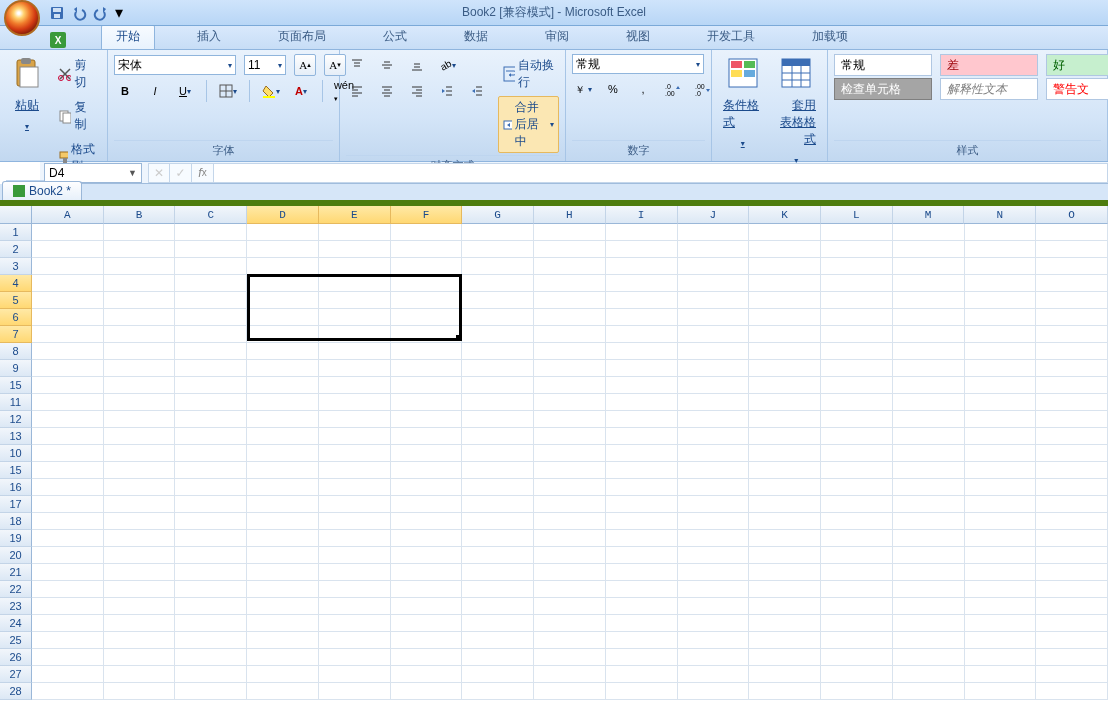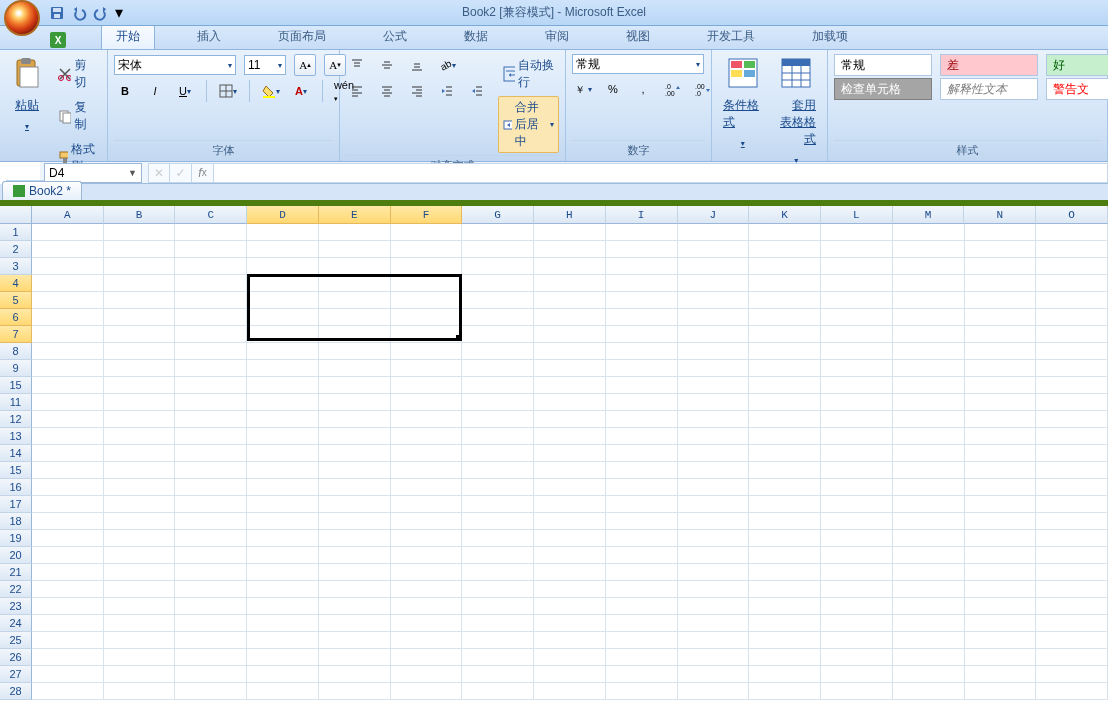--- a/index.html
+++ b/index.html
@@ -451,21 +451,21 @@
       <div class="row-h sel">4</div>
       <div class="row-h sel">5</div>
       <div class="row-h sel">6</div>
       <div class="row-h sel">7</div>
       <div class="row-h">8</div>
       <div class="row-h">9</div>
       <div class="row-h">15</div>
       <div class="row-h">11</div>
       <div class="row-h">12</div>
       <div class="row-h">13</div>
-      <div class="row-h">14</div>
+      <div class="row-h">10</div>
       <div class="row-h">15</div>
       <div class="row-h">16</div>
       <div class="row-h">17</div>
       <div class="row-h">18</div>
       <div class="row-h">19</div>
       <div class="row-h">20</div>
       <div class="row-h">21</div>
       <div class="row-h">22</div>
       <div class="row-h">23</div>
       <div class="row-h">24</div>

